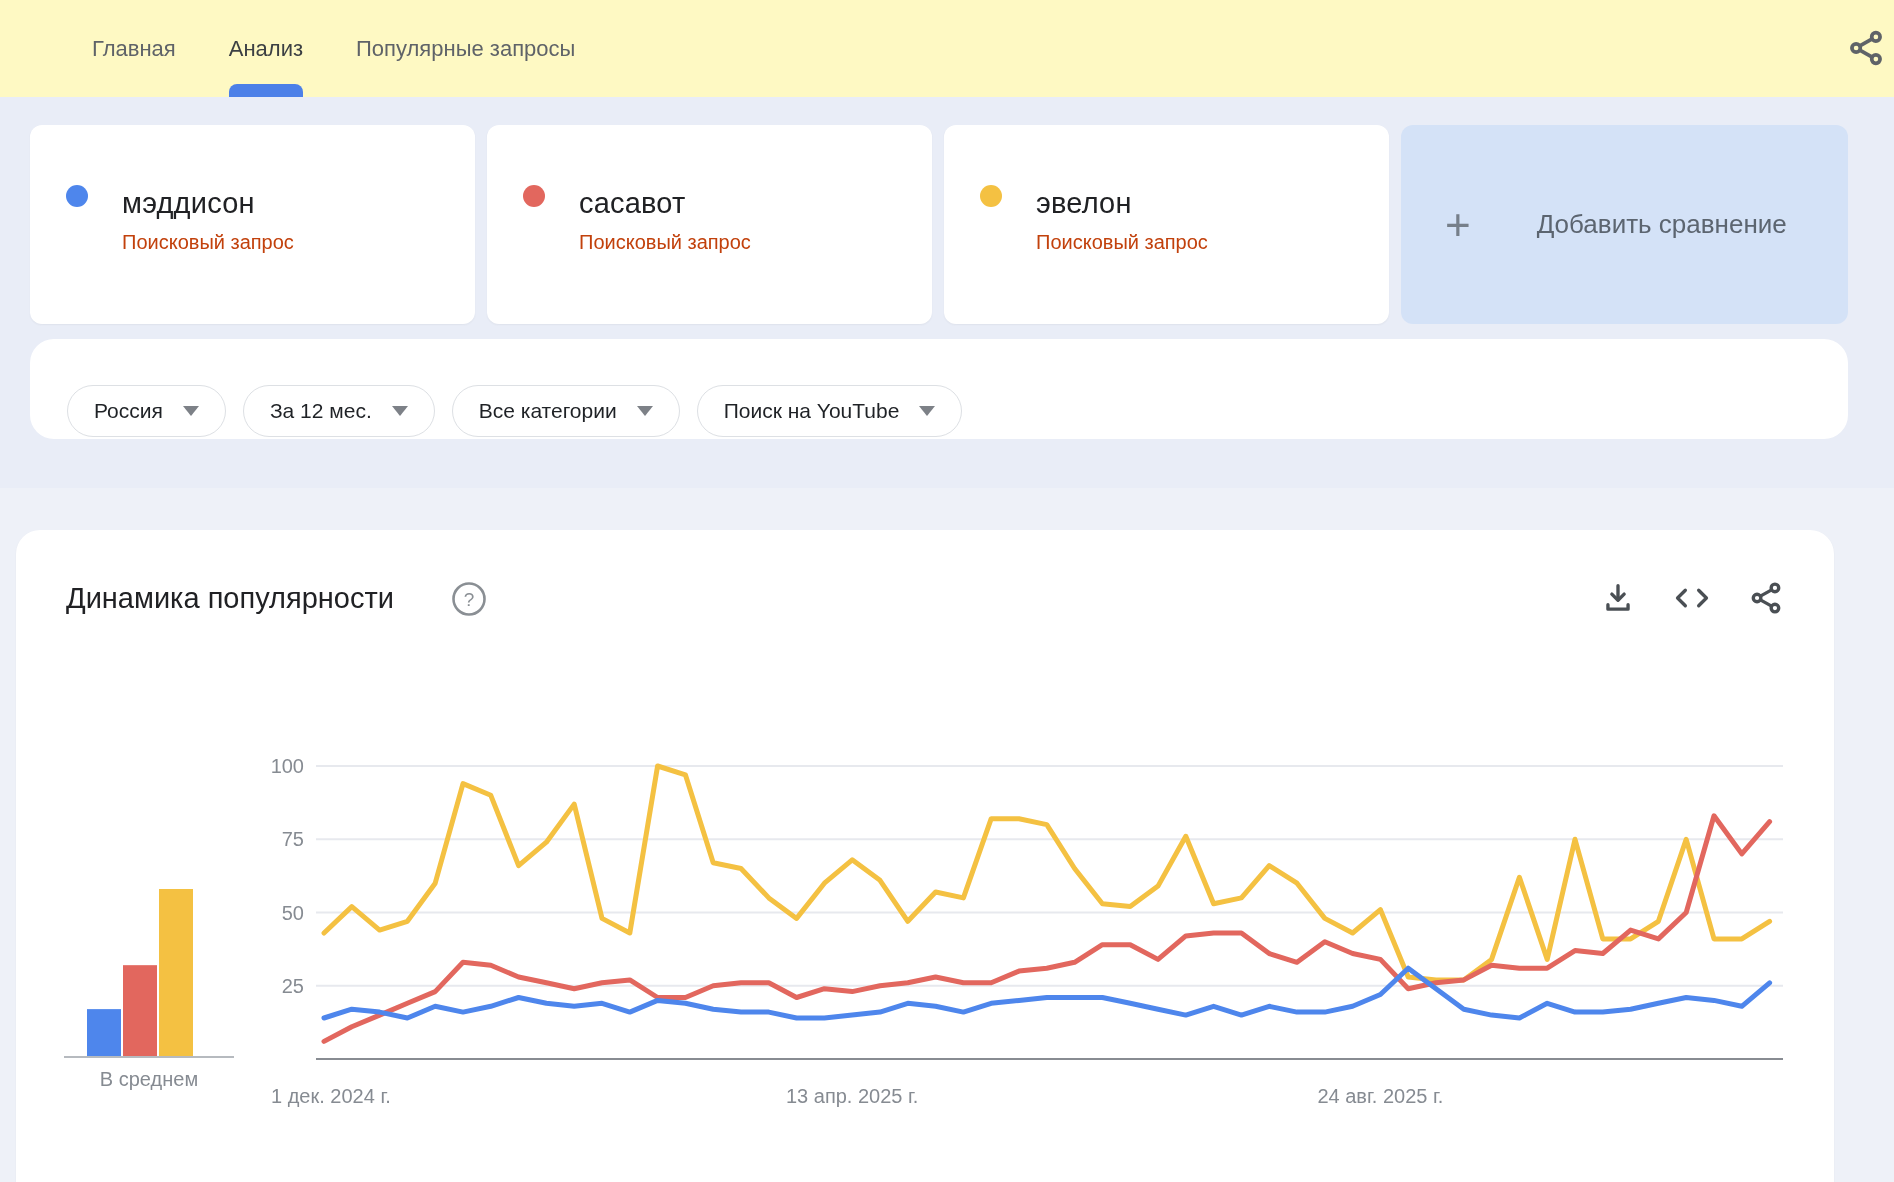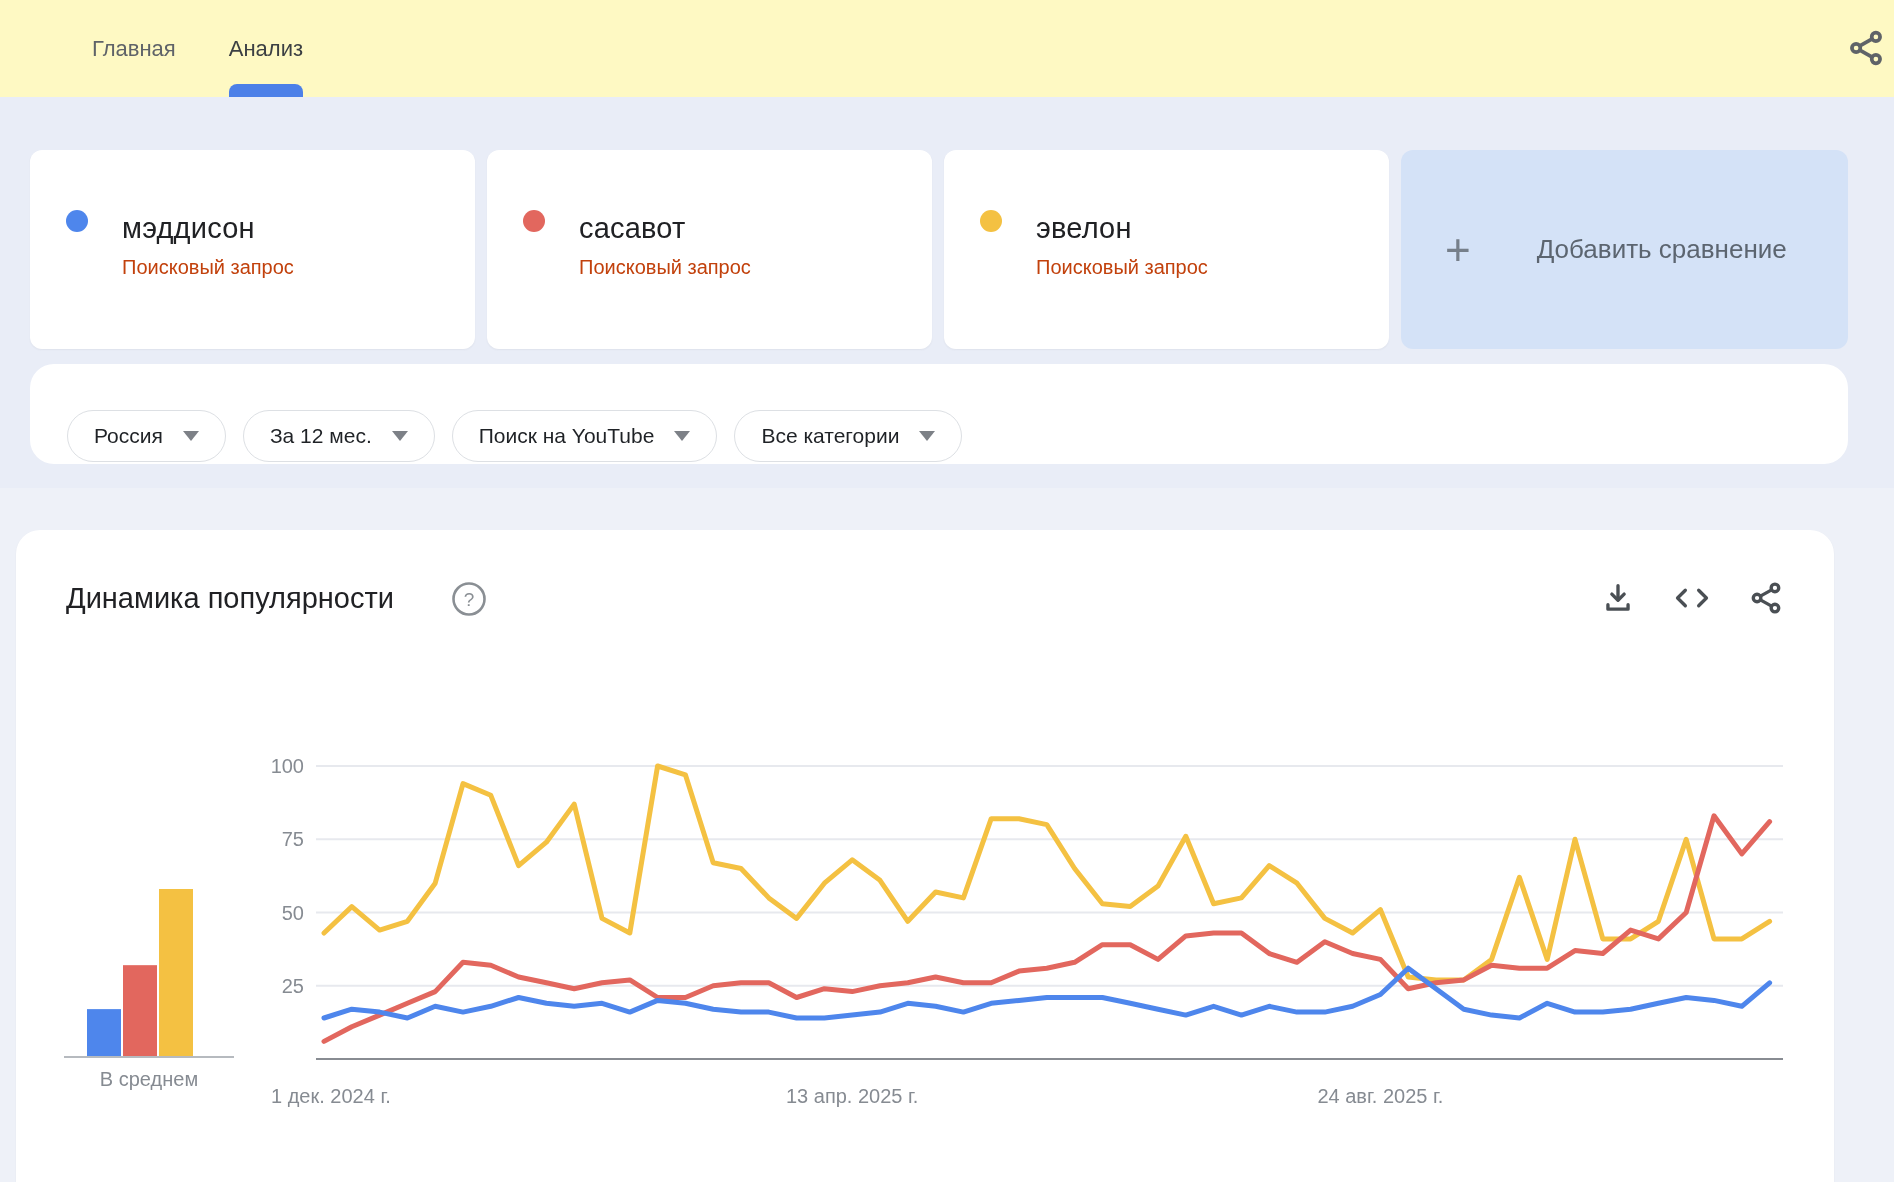--- a/index.html
+++ b/index.html
@@ -11,21 +11,21 @@
     display:flex; align-items:stretch; padding-left:92px; }
   .tab { position:relative; display:flex; align-items:center; height:100%;
     margin-right:53px; font-size:22px; color:#5f6368; cursor:pointer; }
   .tab.active { color:#3c4043; }
   .tab .indicator { position:absolute; left:0; right:0; bottom:0; height:13px;
     background:#4c80e8; border-radius:8px 8px 0 0; }
   .header-share { position:absolute; right:6px; top:24px; width:44px; height:48px;
     display:flex; align-items:center; justify-content:center; }
 
   
-  .band { width:100%; height:391px; background:#e9edf7; padding:53px 30px 0 30px; }
+  .band { width:100%; height:391px; background:#e9edf7; padding:28px 30px 0 30px; }
   .cards-row { display:flex; gap:12px; }
   .card { position:relative; width:445px; height:199px; background:#fff;
     border-radius:12px; box-shadow:0 1px 2px rgba(60,64,67,.06); }
   .card .dot { position:absolute; left:36px; top:60px; width:22px; height:22px;
     border-radius:50%; }
   .card .term { position:absolute; left:92px; top:62px; font-size:29px;
     font-weight:500; color:#202124; letter-spacing:.2px; }
   .card .type { position:absolute; left:92px; top:106px; font-size:20px; color:#c2410c; }
   .add-card { width:447px; height:199px; background:#d4e2f7; border-radius:12px;
     display:flex; align-items:center; cursor:pointer; }
@@ -56,20 +56,23 @@
 </head>
 <body>
 
 <div class="header">
   <div class="tab">
     <span>Главная</span>
   </div>
   <div class="tab active">
     <span>Анализ</span>
     <div class="indicator"></div>
+  </div>
+  <div class="tab">
+    <span>Популярные запросы</span>
   </div>
   <div class="header-share">
     <svg width="42" height="42" viewBox="0 0 34 34">
       <g fill="none" stroke="#5f6368" stroke-width="3">
         <circle cx="25" cy="8" r="3.4"></circle>
           <circle cx="9" cy="17" r="3.4"></circle>
           <circle cx="25" cy="26" r="3.4"></circle>
         <line x1="12" y1="15.3" x2="22" y2="9.7"></line>
           <line x1="12" y1="18.7" x2="22" y2="24.3"></line>
       </g>
@@ -107,25 +110,25 @@
   <div class="filters-wrap">
     <div class="pill">
       <span>Россия</span>
       <span class="caret"></span>
     </div>
     <div class="pill">
       <span>За 12 мес.</span>
       <span class="caret"></span>
     </div>
     <div class="pill">
-      <span>Поиск на YouTube</span>
+      <span>Все категории</span>
       <span class="caret"></span>
     </div>
     <div class="pill">
-      <span>Все категории</span>
+      <span>Поиск на YouTube</span>
       <span class="caret"></span>
     </div>
   </div>
 </div>
 
 <div class="lower">
   <div class="chart-card">
     <div class="chart-title">Динамика популярности</div>
 
     <div class="help-icon">

